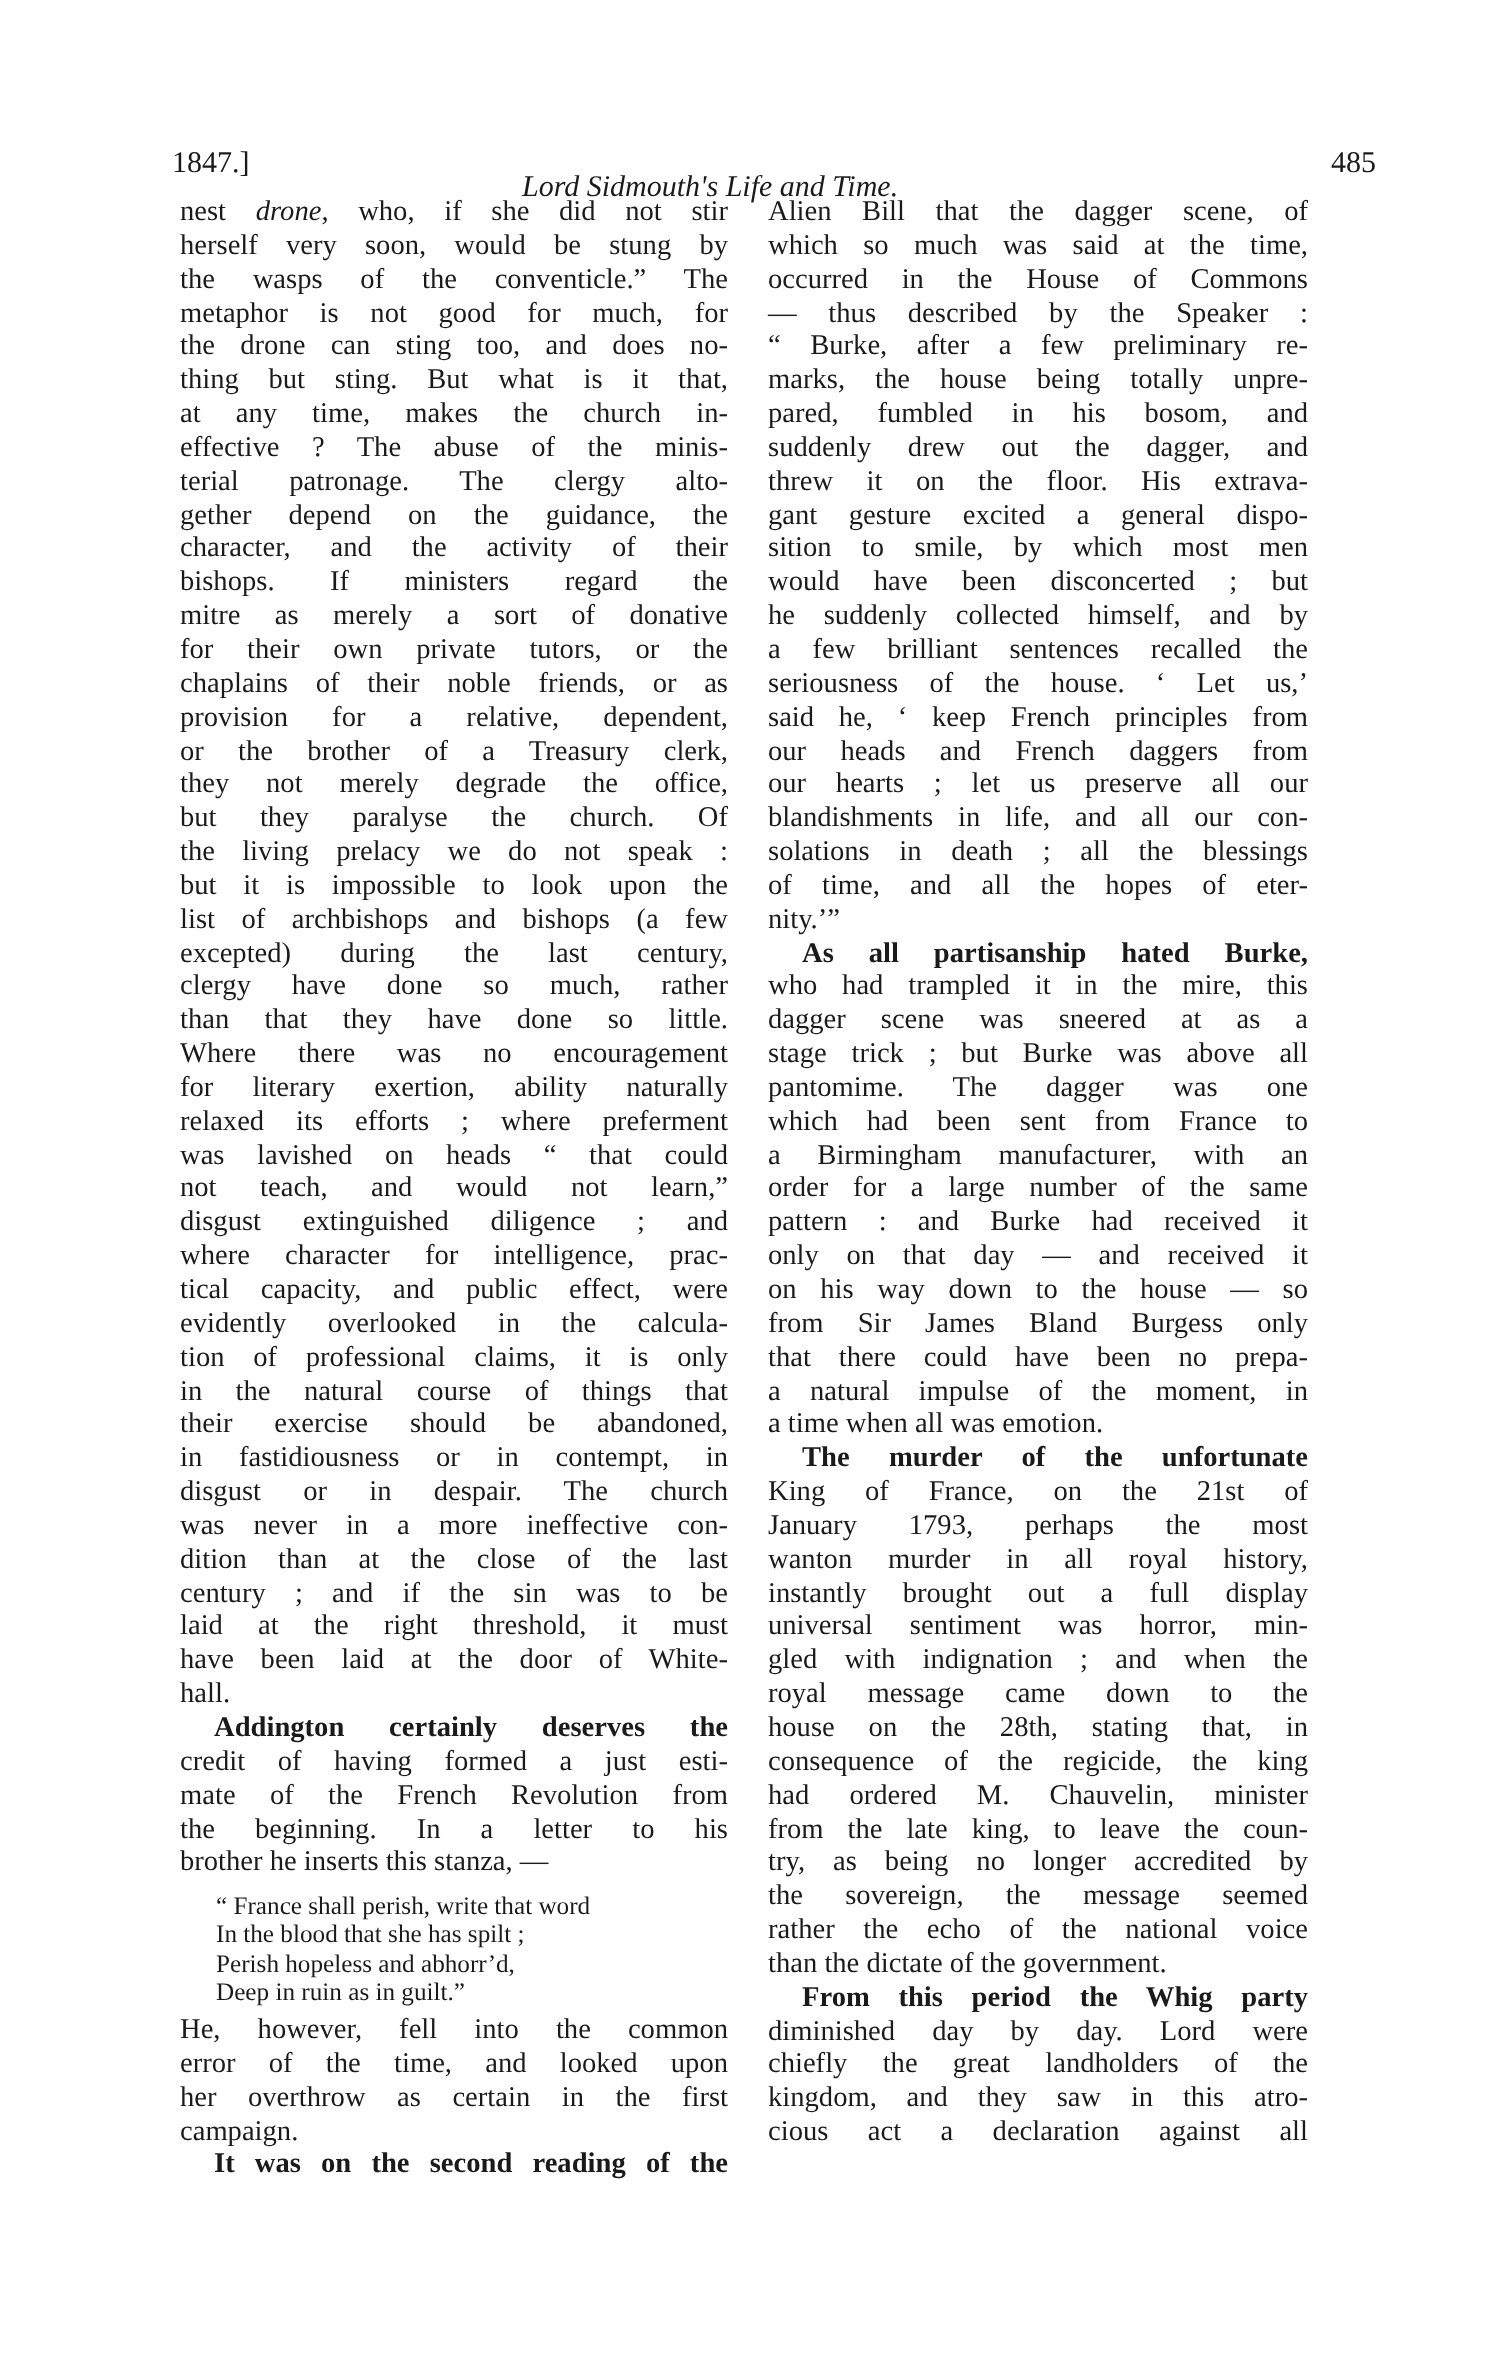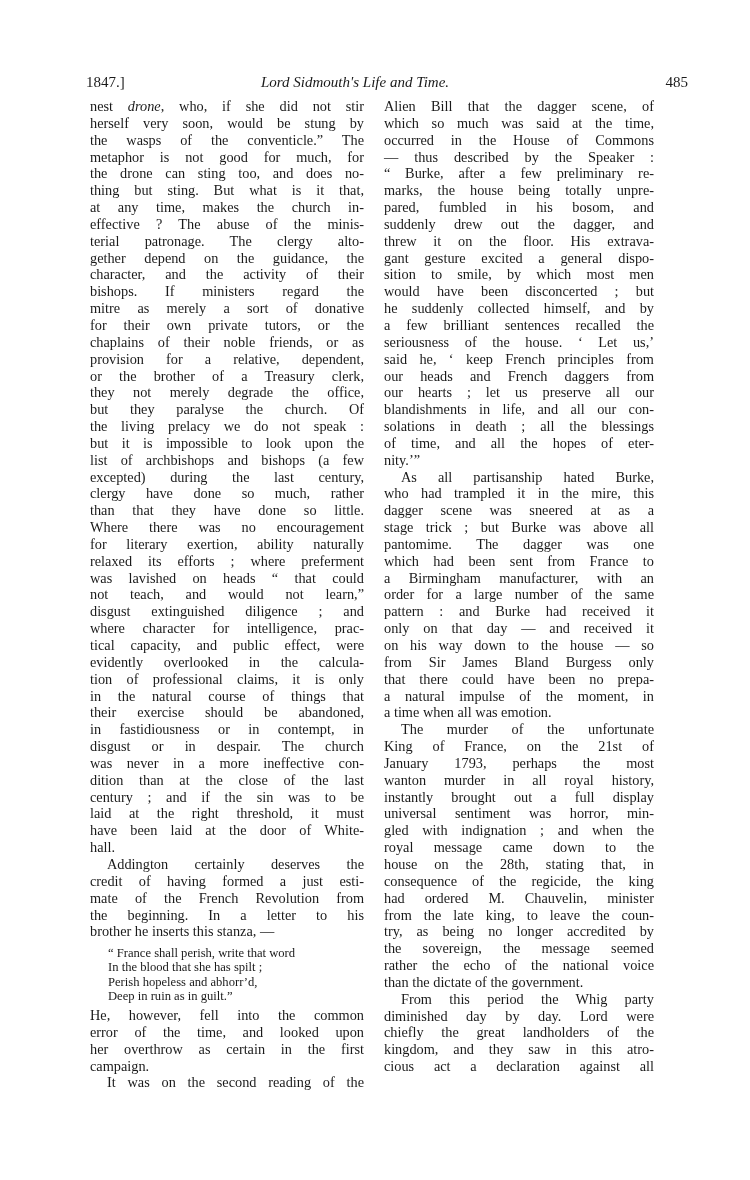--- a/index.html
+++ b/index.html
@@ -17,40 +17,40 @@
     }
     .running-head {
       position: absolute;
       top: 74px;
       left: 86px;
       width: 624px;
       height: 20px;
       font-size: 15px;
     }
     .rh-year { position: absolute; left: 0; top: 0; text-align: right; }
-    .rh-title { position: absolute; left: 175px; top: 0; font-style: italic; }
+    .rh-title { position: absolute; left: 175px; top: 12px; font-style: italic; }
     .rh-page { position: absolute; right: 22px; top: 0; }
     .column {
       position: absolute;
       top: 98px;
       font-size: 14.3px;
       line-height: 16.85px;
       text-align: justify;
     }
     .col-left { left: 90px; width: 274px; }
     .col-right { left: 384px; width: 270px; }
     .line {
       display: block;
       white-space: nowrap;
       text-align: justify;
       text-align-last: justify;
       height: 16.85px;
     }
     .line.last { text-align-last: left; }
-    .line.indent { padding-left: 17px; }
+    .line.indent { padding-left: 17px; font-weight: bold; }
     .verse {
       display: block;
       font-size: 12.6px;
       line-height: 14.2px;
       padding-left: 18px;
       white-space: nowrap;
     }
     .verse-block { margin: 6px 0 4px 0; }
     em { }
   </style>

